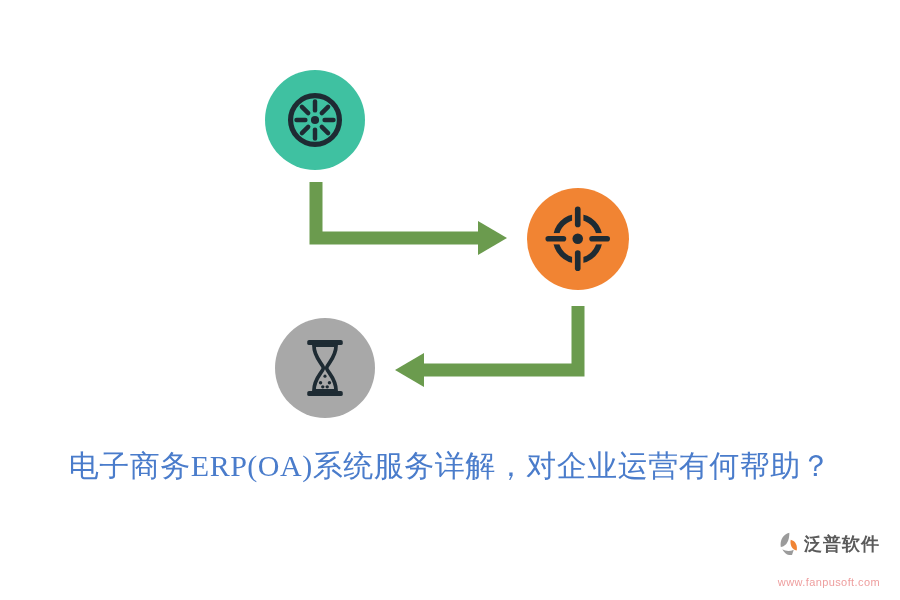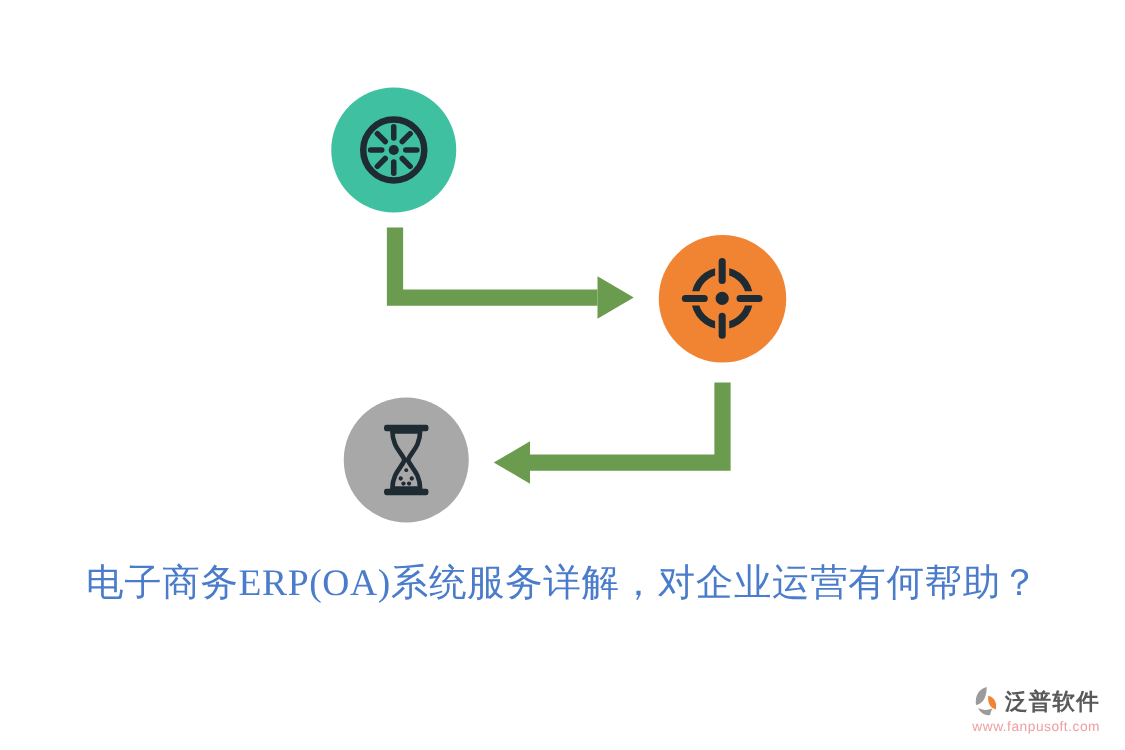--- a/index.html
+++ b/index.html
@@ -39,21 +39,21 @@
     color:var(--title_blue);letter-spacing:0.5px;white-space:nowrap;
   }
 
   .footer{
     position:absolute;right:20px;bottom:12px;
     display:flex;flex-direction:column;align-items:flex-end;
   }
   .brand-row{display:flex;align-items:center;gap:5px;margin-top:43px;}
   .brand-row svg{width:21px;height:26px;}
   .brand-name{font-size:18px;font-weight:bold;color:var(--brand_text);letter-spacing:1px;}
-  .brand-url{font-size:11px;color:var(--url_pink);margin-top:2px;letter-spacing:0.4px;font-family:"Liberation Sans","DejaVu Sans",sans-serif;}
+  .brand-url{font-size:11px;color:var(--url_pink);margin-top:19px;letter-spacing:0.4px;font-family:"Liberation Sans","DejaVu Sans",sans-serif;}
 </style>
 </head>
 <body>
 
 <div class="canvas">
 
   <svg class="arrows" viewBox="0 0 900 600" aria-hidden="true">
     <polyline class="arrow-line" points="316,182 316,238 478,238"></polyline>
     <polygon class="arrow-head" points="478,221 478,255 507,238"></polygon>
 

